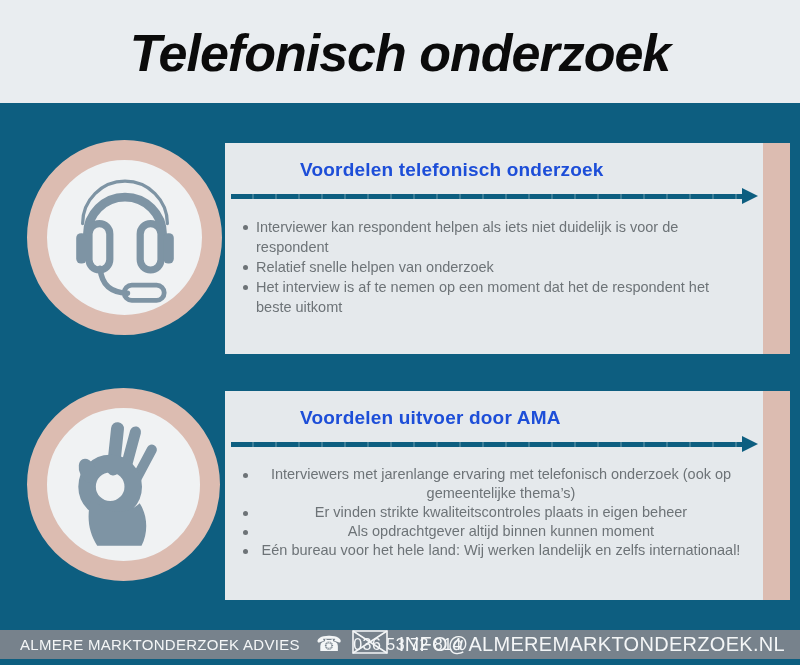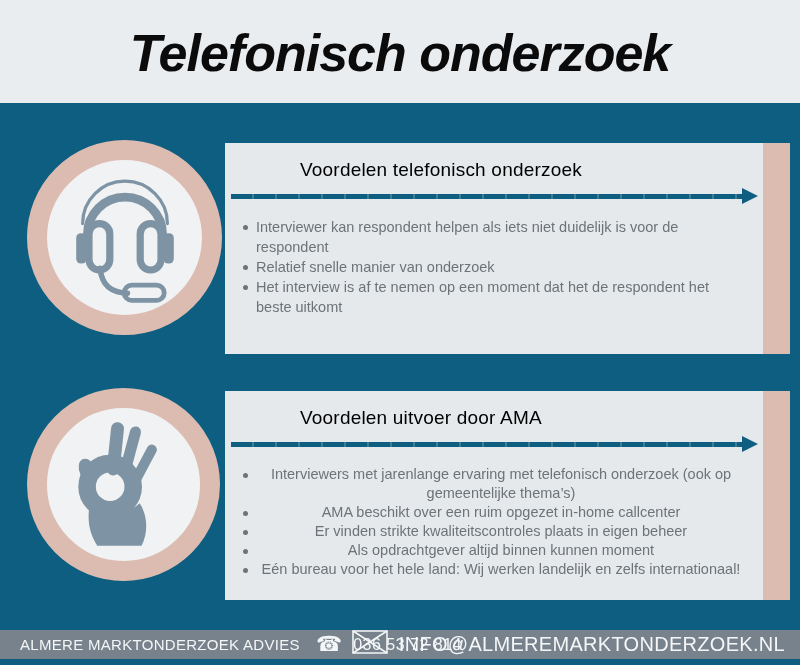--- a/index.html
+++ b/index.html
@@ -23,21 +23,21 @@
   .circle.c1{left:27px;top:140px;width:195px;height:195px;}
   .circle.c2{left:27px;top:388px;width:193px;height:193px;}
 
   
   .panel{position:absolute;left:225px;width:565px;box-sizing:border-box;
          background:var(--panel_bg,#e5e9ec);
          border-right:27px solid var(--pink,#dcbcb1);
          padding-top:16px;}
   .panel.p1{top:143px;height:211px;}
   .panel.p2{top:391px;height:209px;}
-  .panel h2{margin:0 0 0 75px;font-size:19px;font-weight:normal;color:#000000;
+  .panel h2{margin:0 0 0 75px;font-size:19px;font-weight:bold;color:#1d4ed8;
             letter-spacing:.2px;}
   .arrow{position:relative;margin:7px 0 0 6px;height:16px;width:527px;}
   .arrow .bar{position:absolute;left:0;top:6px;height:5px;width:511px;
               background:repeating-linear-gradient(to right,
                 var(--teal,#0d5e80) 0 21px, #3c7d97 21px 23px);}
   .arrow .head{position:absolute;right:0;top:0;width:0;height:0;
                border-left:16px solid var(--teal,#0d5e80);
                border-top:8px solid transparent;
                border-bottom:8px solid transparent;}
   .bullets{margin:13px 0 0 0;padding:0 0 0 31px;list-style:none;
@@ -86,21 +86,21 @@
 
   <div class="panel p1">
     <h2>Voordelen telefonisch onderzoek</h2>
     <div class="arrow">
       <div class="bar"></div>
       <div class="head"></div>
     </div>
     <ul class="bullets">
 
     <li>Interviewer kan respondent helpen als iets niet duidelijk is voor de respondent</li>
-        <li>Relatief snelle manier van onderzoek</li>
+        <li>Relatief snelle helpen van onderzoek</li>
         <li>Het interview is af te nemen op een moment dat het de respondent het beste uitkomt</li>
       </ul>
   </div>
 
   <div class="circle c2">
     <span>
       <svg width="120" height="130" viewBox="0 0 130 140" fill="none">
         <rect x="49" y="4" width="14" height="58" rx="7" fill="#7e94a4" transform="rotate(6 56 30)"></rect>
         <rect x="66" y="8" width="12" height="54" rx="6" fill="#7e94a4" transform="rotate(15 72 35)"></rect>
         <rect x="81" y="26" width="11" height="50" rx="5.5" fill="#7e94a4" transform="rotate(28 86 50)"></rect>
@@ -113,21 +113,20 @@
 
   <div class="panel p2">
     <h2>Voordelen uitvoer door AMA</h2>
     <div class="arrow">
       <div class="bar"></div>
       <div class="head"></div>
     </div>
     <ul class="bullets">
 
     <li>Interviewers met jarenlange ervaring met telefonisch onderzoek (ook op gemeentelijke thema’s)</li>
-        <li>AMA beschikt over een ruim opgezet in-home callcenter</li>
         <li>Er vinden strikte kwaliteitscontroles plaats in eigen beheer</li>
         <li>Als opdrachtgever altijd binnen kunnen moment</li>
         <li>Eén bureau voor het hele land: Wij werken landelijk en zelfs internationaal!</li>
       </ul>
   </div>
 
   <div class="footer">
     <div class="group f-company">ALMERE MARKTONDERZOEK ADVIES</div>
     <div class="group f-phone">
       <span class="phone-glyph">☎</span>

